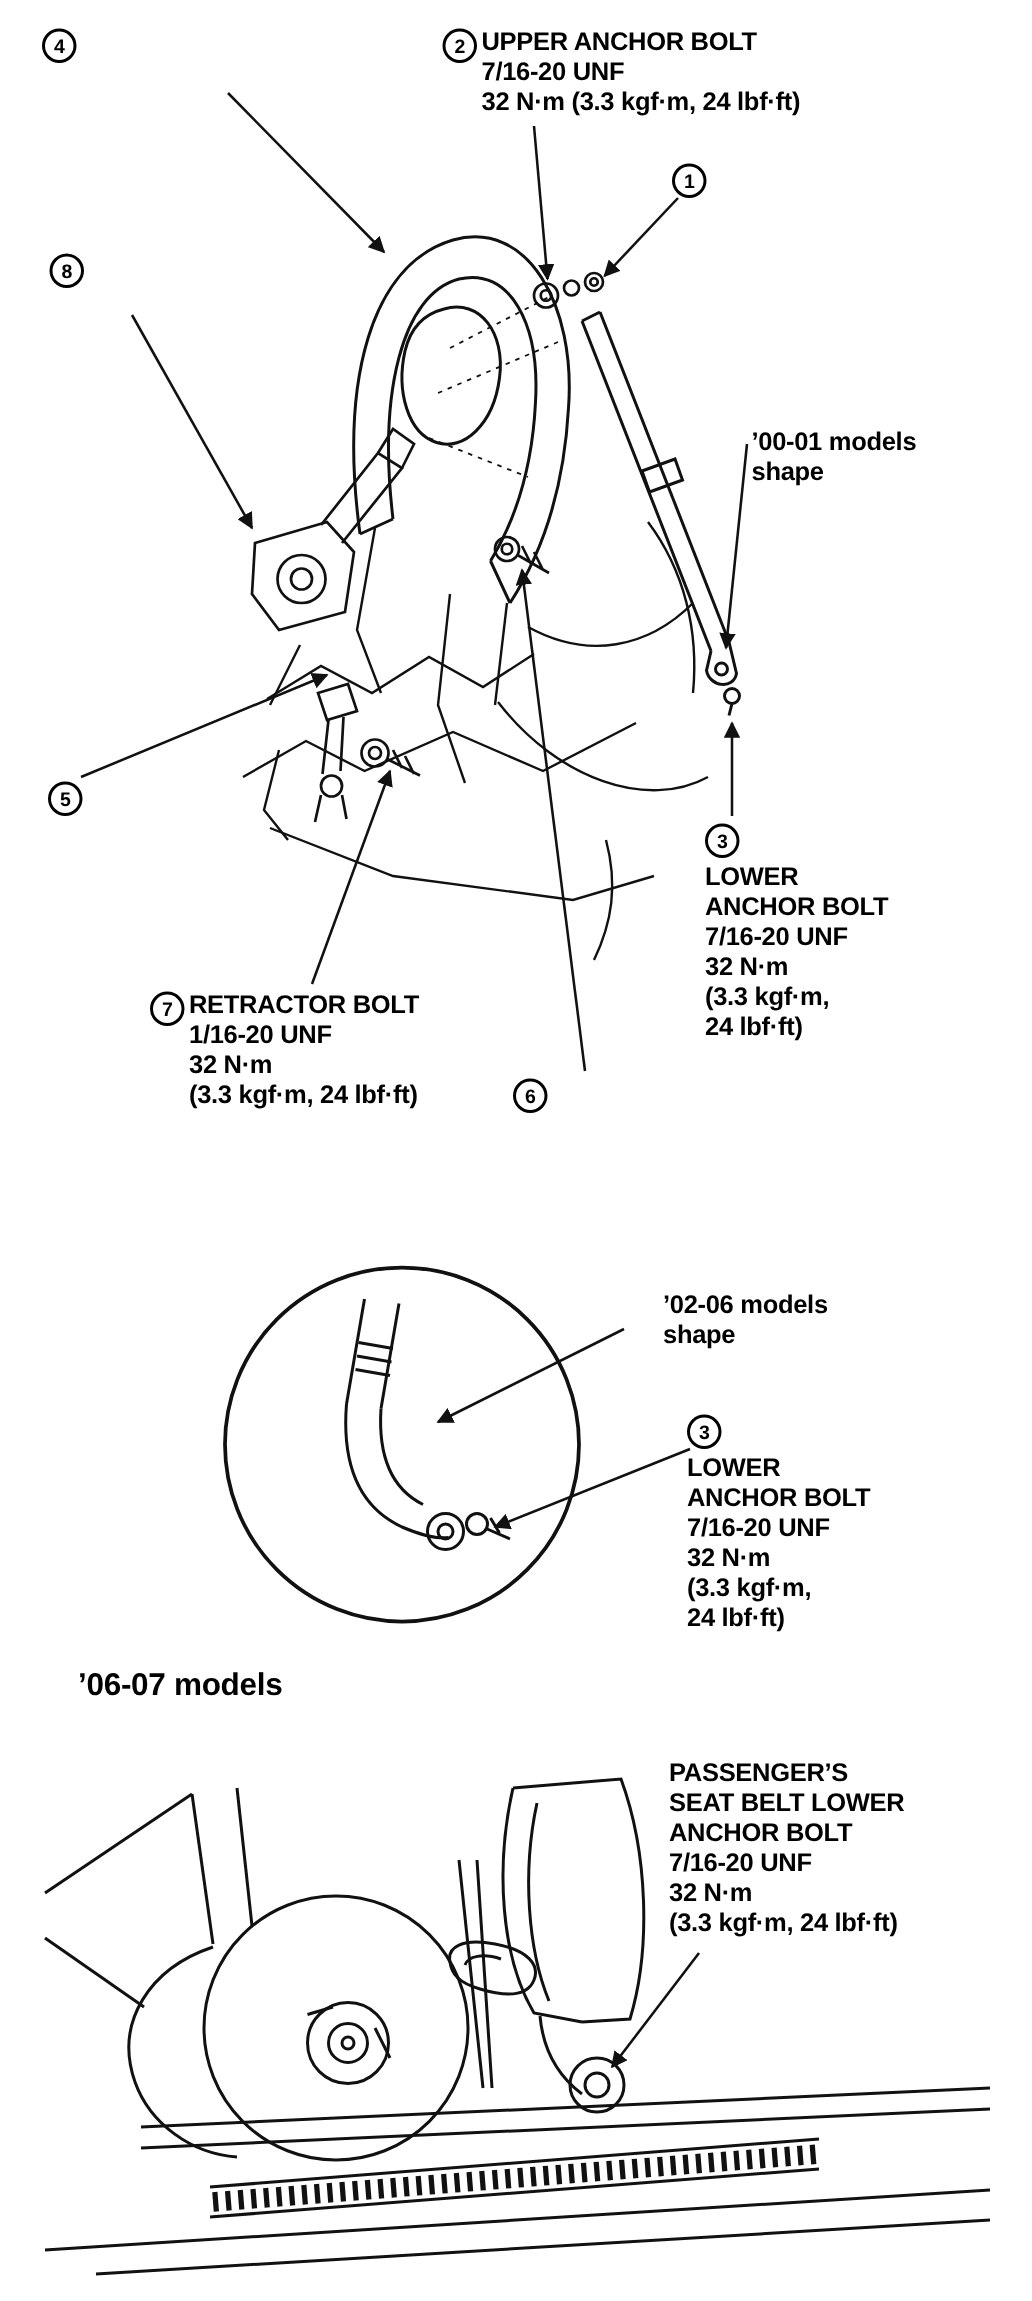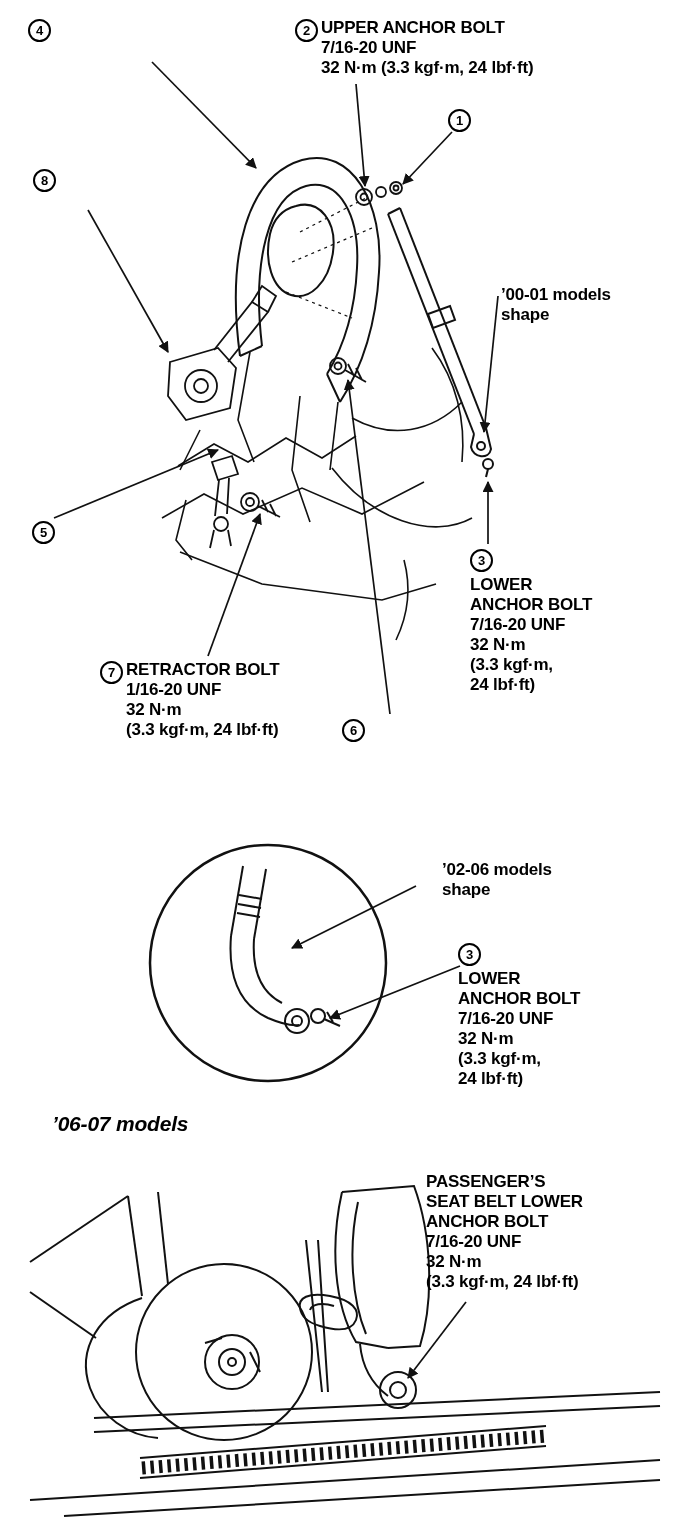--- a/index.html
+++ b/index.html
@@ -31,21 +31,21 @@
     border:2px solid #000;
     border-radius:50%;
     display:flex;align-items:center;justify-content:center;
     font-size:13px;font-weight:700;
     margin-top:1px;
     background:#fff;
   }
   .label.block{flex-direction:column;gap:3px;}
   .heading{
     position:absolute;z-index:2;
-    font-weight:700;font-size:21px;letter-spacing:-0.2px;font-style:italic;
+    font-weight:700;font-size:21px;letter-spacing:-0.2px;
   }
 </style>
 </head>
 <body>
 
 <div id="page">
 
   <svg id="art" width="688" height="1534" viewBox="0 0 688 1534" xmlns="http://www.w3.org/2000/svg">
     <defs>
       <marker id="ah" viewBox="0 0 10 10" refX="9" refY="5" markerWidth="11" markerHeight="11" markerUnits="userSpaceOnUse" orient="auto">
@@ -249,21 +249,21 @@
     <span class="txt">LOWER
 ANCHOR BOLT
 7/16-20 UNF
 32 N·m
 (3.3 kgf·m,
 24 lbf·ft)</span>
   </div>
 
   <div class="heading" style="left:52px;top:1112px;">’06-07 models</div>
 
-  <div class="label" style="left:426px;top:1172px;align-items:center;">
+  <div class="label" style="left:446px;top:1172px;align-items:center;">
     <span class="txt">PASSENGER’S
 SEAT BELT LOWER
 ANCHOR BOLT
 7/16-20 UNF
 32 N·m
 (3.3 kgf·m, 24 lbf·ft)</span>
   </div>
 
 </div>
 

